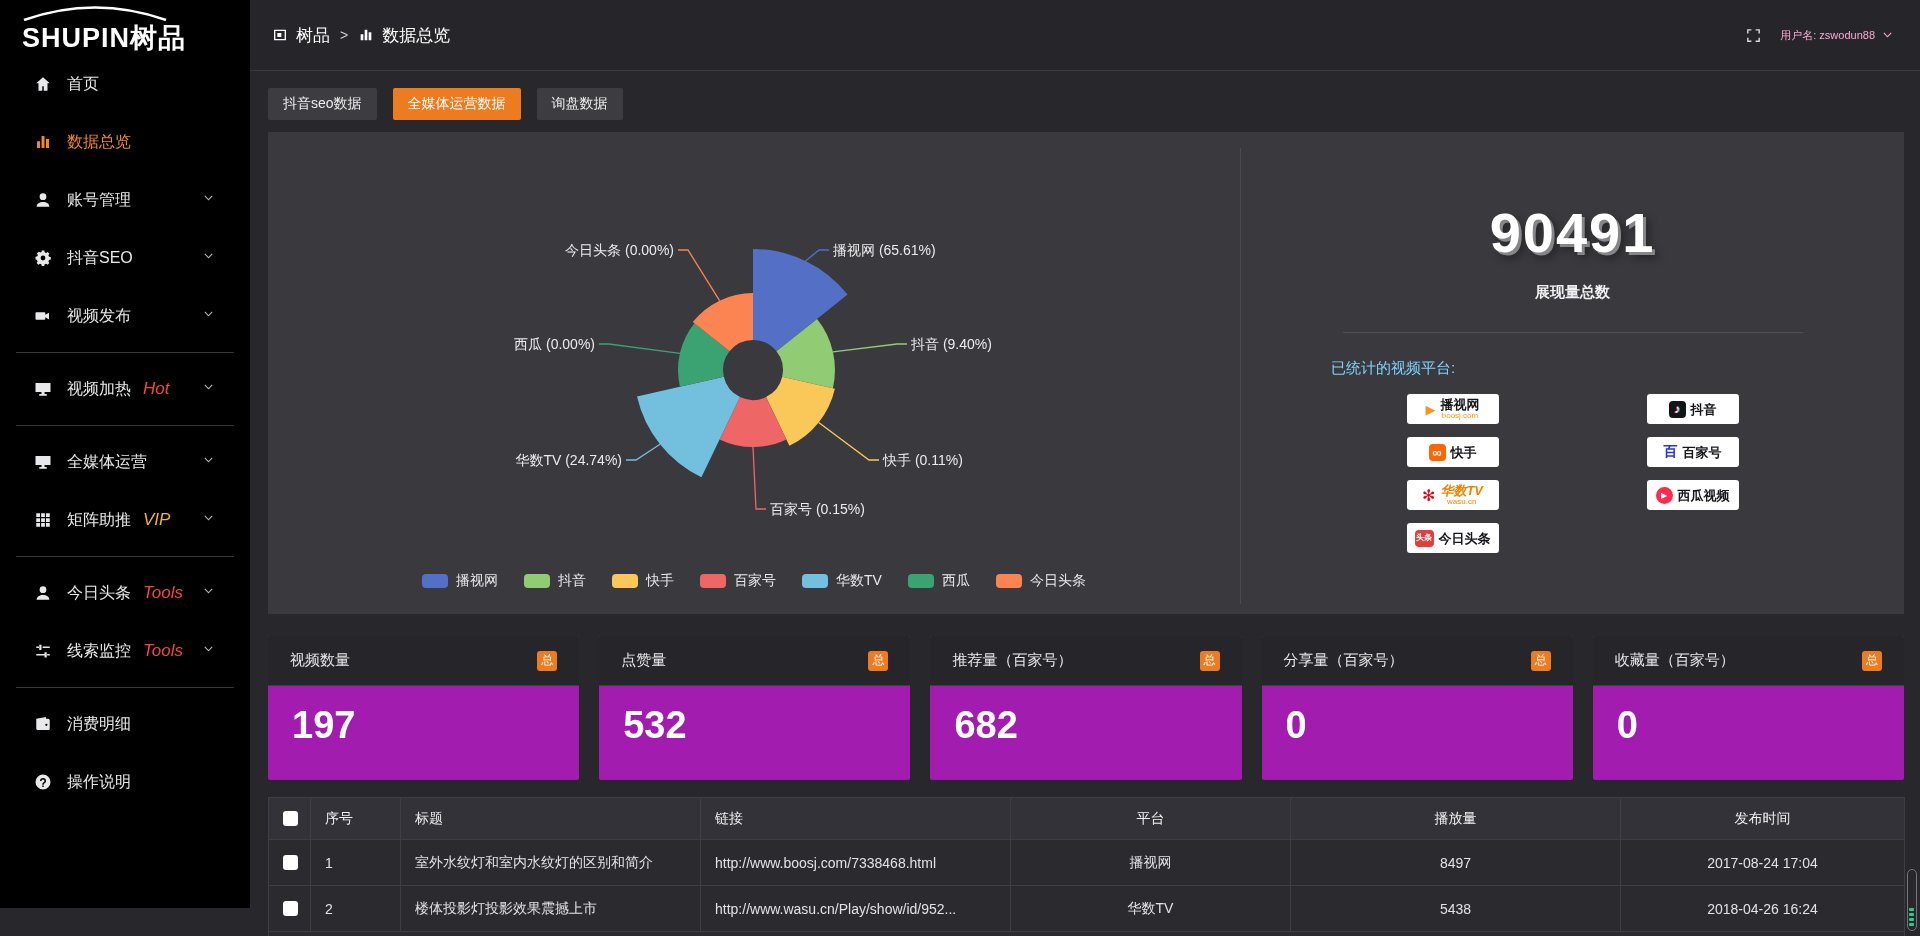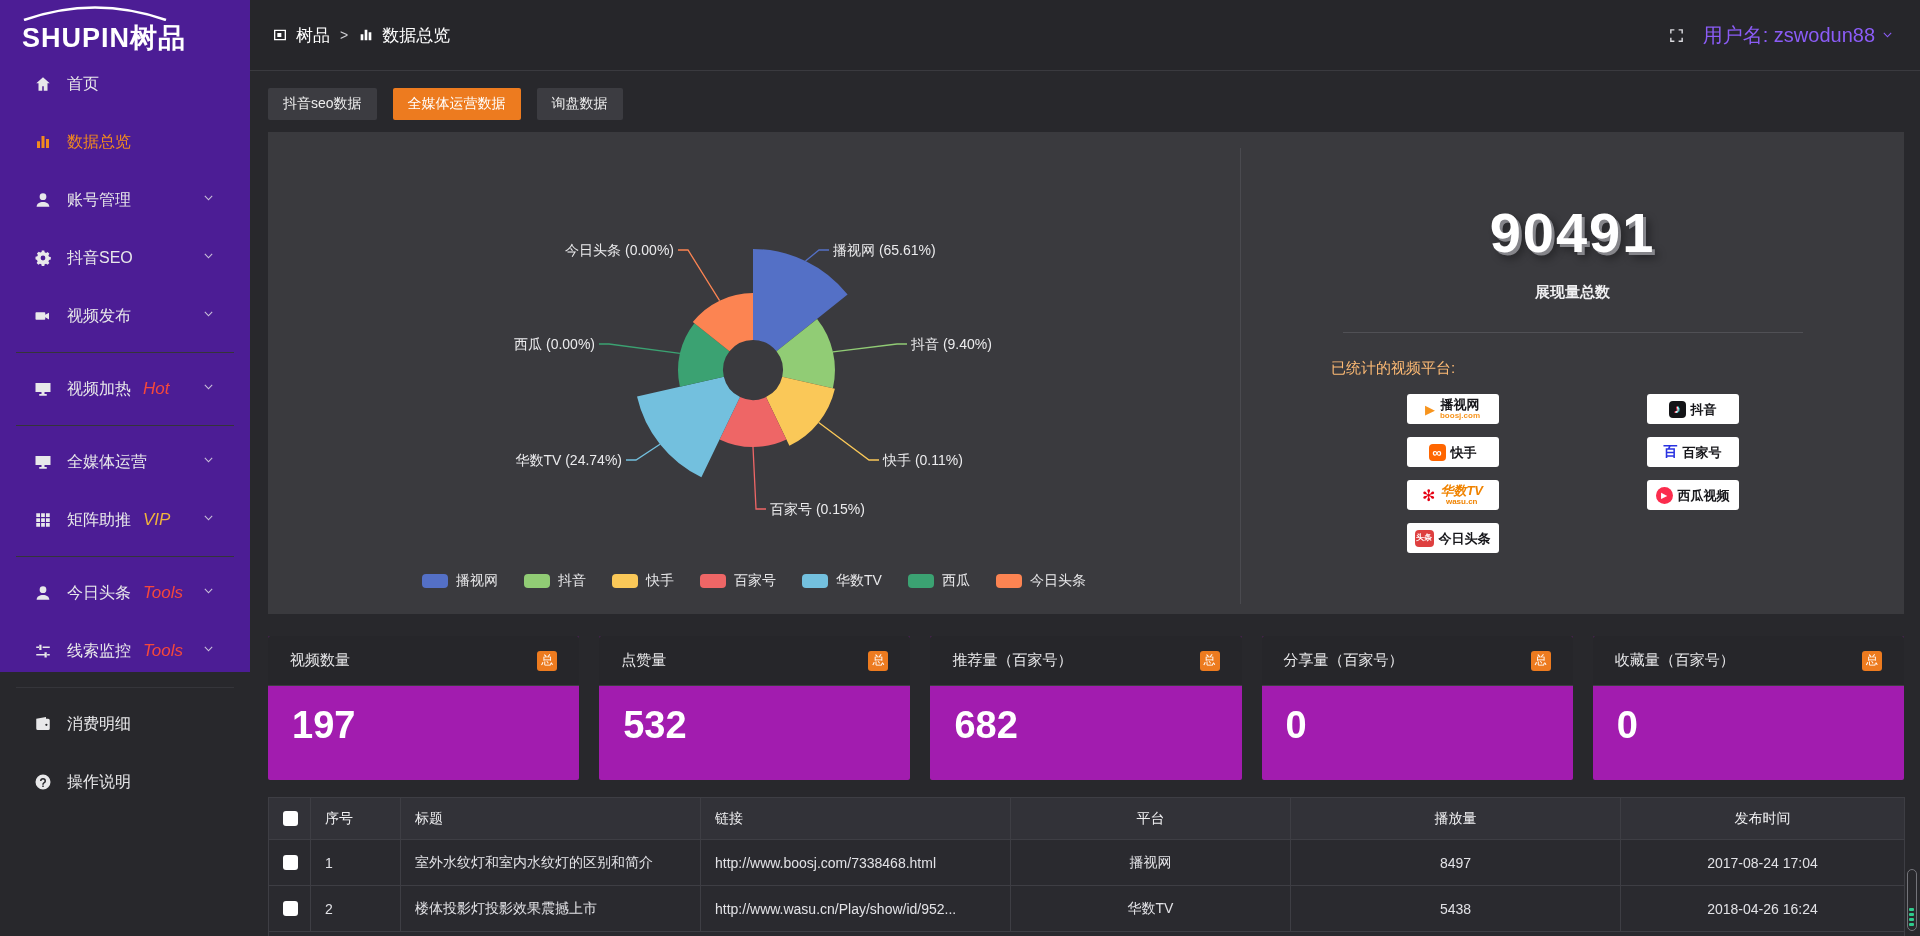--- a/index.html
+++ b/index.html
@@ -4,42 +4,42 @@
 <style>
   * { box-sizing: border-box; margin: 0; padding: 0; }
   html,body { width:1920px; height:936px; overflow:hidden; }
   body {
     background:#28282c; color:#e8e8ea; position:relative;
     font-family:"Liberation Sans","DejaVu Sans",sans-serif;
   }
   svg.icn { width:18px; height:18px; fill:currentColor; flex:none; }
 
   
-  .sidebar { position:absolute; left:0; top:0; width:250px; height:672px; background:#4c1d95; z-index:3; }
+  .sidebar { position:absolute; left:0; top:0; width:250px; height:908px; background:#000000; z-index:3; }
   .logo { position:relative; padding:8px 0 0 22px; height:56px; }
   .logo-arc { position:absolute; left:20px; top:5px; }
   .logo-text { margin-top:12px; font-size:27px; font-weight:bold; color:#fff; letter-spacing:1px; white-space:nowrap; }
   .menu { padding-top:6px; }
   .s-item { display:flex; align-items:center; height:44px; margin-bottom:14px; padding:0 20px 0 34px; font-size:16px; color:#e8e8ea; cursor:pointer; }
   .s-item svg.icn { margin-right:15px; }
   .s-item.active { color:#f28a1e; }
   .s-badge { margin-left:12px; font-size:17px; font-weight:normal; font-style:italic;text-align:center; }
   .s-chev { margin-left:auto; opacity:.8; }
   .s-chev svg { width:13px; height:13px; }
   .s-div { border-top:1px solid #35353a; margin:2px 16px 14px; }
 
   
   .topbar { position:absolute; left:250px; right:0; top:0; height:71px; background:#26262a; border-bottom:1px solid #3a3a3f; display:flex; align-items:center; padding:0 26px 0 22px; }
   .crumb { display:flex; align-items:center; gap:8px; font-size:17px; color:#fff; cursor:pointer; }
   .crumb svg.icn { width:16px; height:16px; }
   .crumb-sep { margin:0 10px; color:#cfcfd4; font-size:14px; }
   .top-right { margin-left:auto; display:flex; align-items:center; gap:18px; }
   .fs-btn { cursor:pointer; display:flex; color:#dadade; }
   .fs-btn svg { width:17px; height:17px; }
-  .user { display:flex; align-items:center; gap:6px; font-size:20px; color:#8b5cf6; cursor:pointer; }
+  .user { display:flex; align-items:center; gap:6px; font-size:11px; color:#f9a8d4; cursor:pointer; }
   .user svg { width:13px; height:13px; }
 
   
   .tabs { position:absolute; left:268px; top:88px; display:flex; gap:16px; z-index:2; }
   .tab { height:32px; padding:0 15px; display:flex; align-items:center; background:#3c3c41; color:#eee; font-size:14px; border-radius:2px; cursor:pointer; }
   .tab.active { background:#ed7b1f; color:#fff; }
 
   
   .chart-panel { position:absolute; left:268px; top:132px; width:1636px; height:482px; background:#3a3a3e; }
   .chart-left { position:absolute; left:0; top:0; width:972px; height:482px; }
@@ -47,26 +47,26 @@
   #pie-svg text { fill:#ebebed; font-size:14px; font-family:"Liberation Sans","DejaVu Sans",sans-serif; }
   .legend { position:absolute; left:0; right:0; bottom:24px; display:flex; justify-content:center; align-items:center; gap:26px; }
   .lg-item { display:flex; align-items:center; gap:8px; font-size:14px; cursor:pointer; }
   .lg-sw { width:26px; height:14px; border-radius:4px; }
 
   .chart-right { position:absolute; left:972px; top:16px; bottom:10px; right:0; border-left:1px solid #4a4a4f; text-align:center; }
   .big-num { margin-top:52px; font-size:56px; font-weight:bold; color:#fff; letter-spacing:2px;
              text-shadow:3px 3px 0 #85858a, 6px 6px 8px rgba(0,0,0,.4); }
   .total-label { margin-top:18px; font-size:15px; font-weight:bold; color:#f0f0f2; }
   .sum-hr { width:460px; margin:30px auto 0; border:none; border-top:1px solid #505055; }
-  .plat-label { margin-top:26px; text-align:left; padding-left:90px; font-size:15px; color:#fdba74; }
+  .plat-label { margin-top:26px; text-align:left; padding-left:90px; font-size:15px; color:#7dd3fc; }
   .plat-grid { margin-top:16px; display:grid; grid-auto-flow:column; grid-template-rows:repeat(4,30px);
                grid-template-columns:92px 92px; justify-content:center; column-gap:148px; row-gap:13px; }
   .pbadge { background:#fff; border-radius:3px; display:flex; align-items:center; justify-content:center; gap:5px; color:#16161a; }
   .pb-name { font-size:13px; font-weight:bold; line-height:13px; display:block; }
-  .pb-sub { font-size:8px; line-height:9px; display:block; color:#f7941d; font-weight:bold; }
+  .pb-sub { font-size:8px; line-height:9px; display:block; color:#f7941d; font-weight:normal; }
   .pi { display:inline-flex; align-items:center; justify-content:center; width:17px; height:17px; border-radius:4px; color:#fff; font-weight:bold; flex:none; }
   .pi-boosj { width:auto; color:#f7941d; } .pi-boosj::before { content:"▶"; font-size:13px; }
   .pi-kuaishou { background:#ff6600; } .pi-kuaishou::before { content:"∞"; font-size:13px; }
   .pi-wasu { width:auto; color:#e60012; } .pi-wasu::before { content:"✻"; font-size:16px; }
   .pi-toutiao { background:#de3f3f; font-size:8px; line-height:8px; width:19px; }
   .pi-douyin { background:#141417; } .pi-douyin::before { content:"♪"; font-size:12px; text-shadow:1px 0 0 #2ce0e6, -1px 0 0 #fd2d55; }
   .pi-baijiahao { width:auto; color:#2932e1; font-size:14px; }
   .pi-xigua { background:#fb2c4d; border-radius:50%; } .pi-xigua::before { content:"▶"; font-size:8px; }
   .pb-wasu .pb-name { color:#f08300; font-style:italic; }
   .pb-wasu .pb-sub { color:#f08300; }

